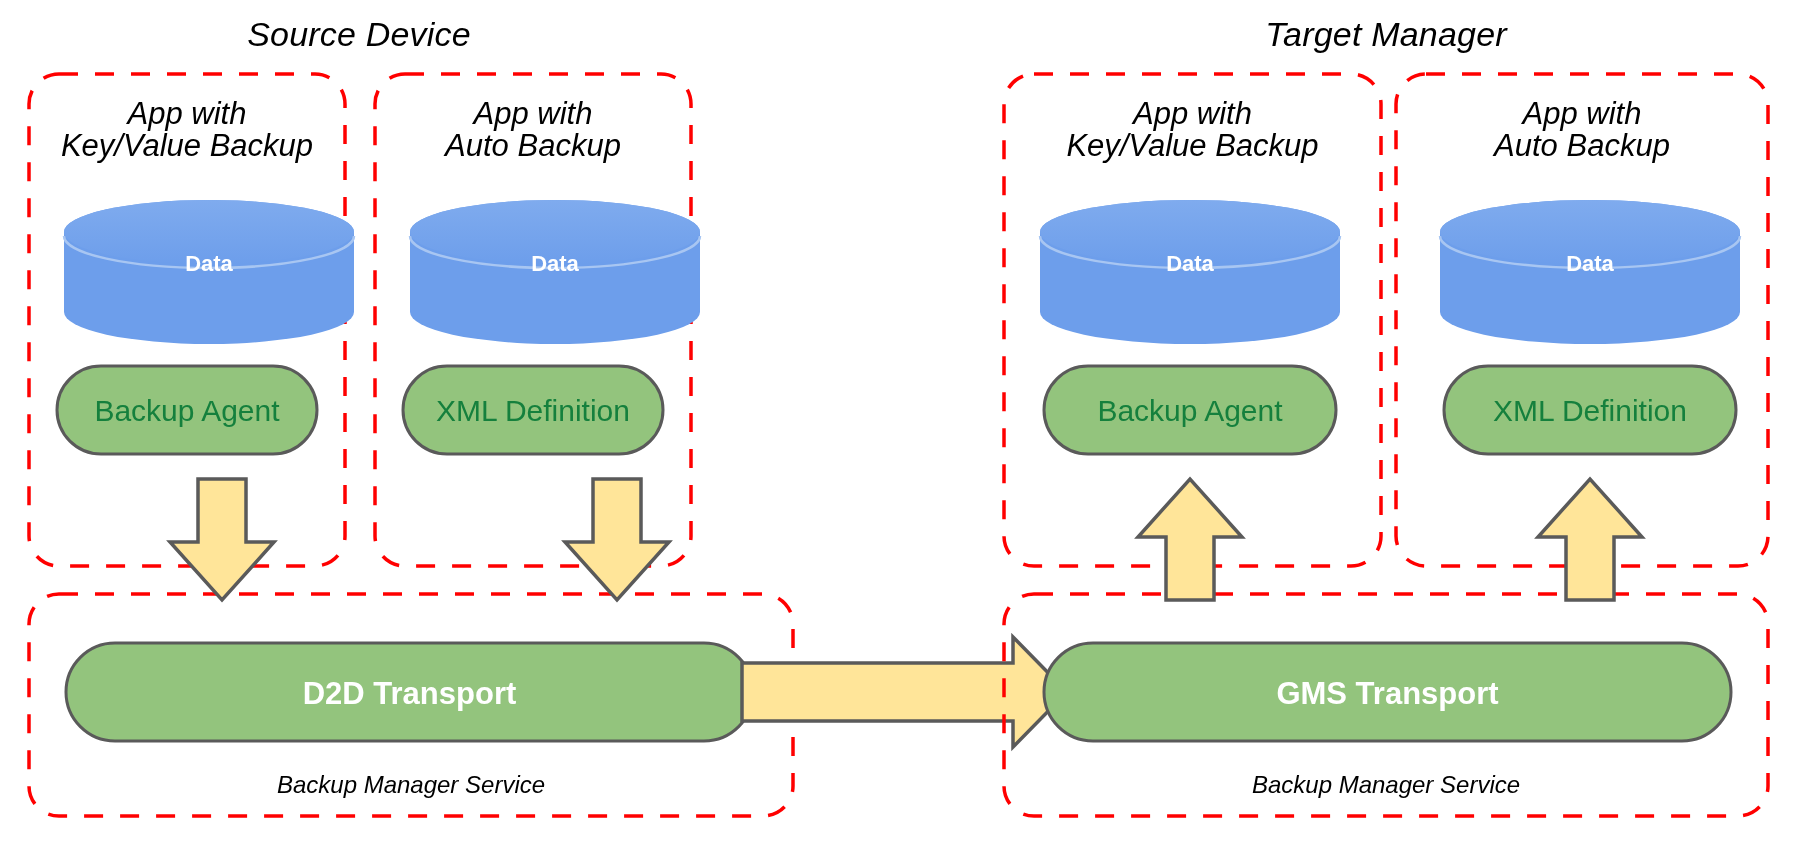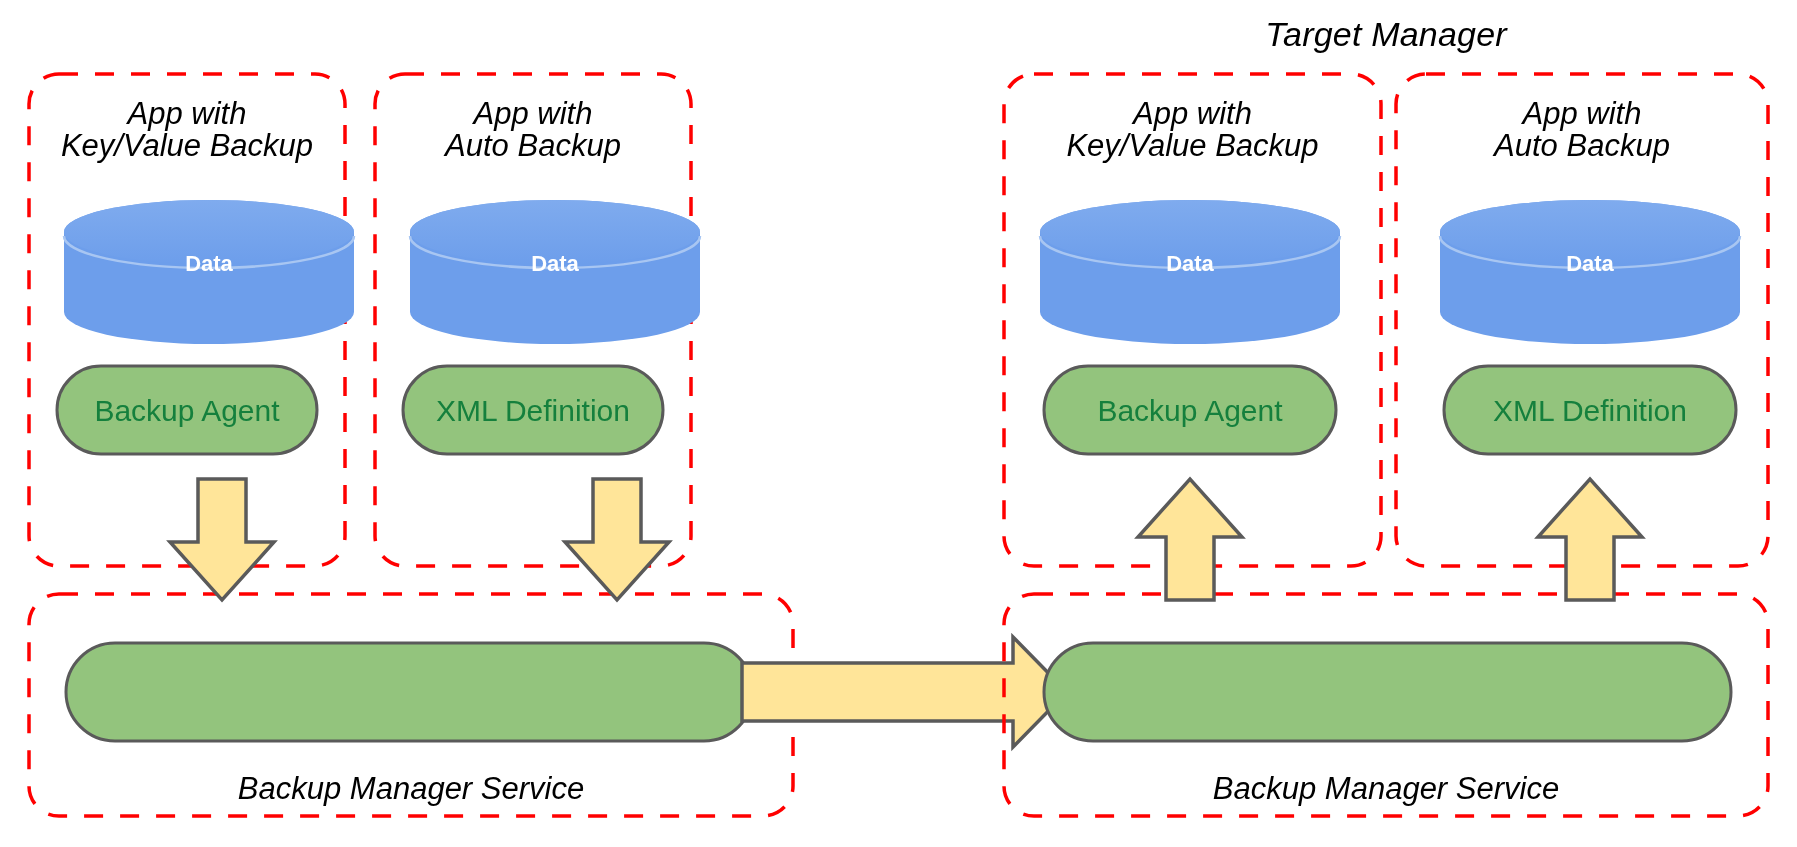--- a/index.html
+++ b/index.html
@@ -24,21 +24,21 @@
   .cyl-label{
     font-size:22px;font-weight:bold;color:#ffffff;
   }
   .pill-label{
     font-size:30px;font-weight:normal;color:#15803d;
   }
   .transport-label{
     font-size:31px;font-weight:bold;color:#ffffff;
   }
   .service-label{
-    font-size:31px;font-style:italic;color:#000000;font-weight:400;
+    font-size:24px;font-style:italic;color:#000000;font-weight:400;
   }
 </style>
 </head>
 <body>
 
 <div id="stage">
 
   <svg width="1797" height="847" viewBox="0 0 1797 847" aria-hidden="true">
     <defs>
       <linearGradient id="cylTop" x1="0" y1="0" x2="0" y2="1">
@@ -125,43 +125,46 @@
     </g>
     <g>
       <path d="M1566 600 h48 v-63 h28 l-52 -58 l-52 58 h28 z" fill="#ffe599" stroke="#5a5a5a" stroke-width="3.5" stroke-linejoin="miter"></path>
     </g>
 
     <g>
       <rect x="1044" y="643" width="687" height="98" rx="49" ry="49" fill="#93c47d" stroke="#5a5a5a" stroke-width="3"></rect>
     </g>
   </svg>
 
+  <div class="lbl device-title" style="left:199px;top:15px;width:320px;">Source Device</div>
   <div class="lbl device-title" style="left:1226px;top:15px;width:320px;">Target Manager</div>
 
   <div class="lbl app-title" style="left:39px;top:96px;width:296px;">App with</div>
   <div class="lbl app-title" style="left:39px;top:128px;width:296px;">Key/Value Backup</div>
 
   <div class="lbl app-title" style="left:385px;top:96px;width:296px;">App with</div>
   <div class="lbl app-title" style="left:385px;top:128px;width:296px;">Auto Backup</div>
 
   <div class="lbl cyl-label" style="left:64px;top:251px;width:290px;">Data</div>
   <div class="lbl cyl-label" style="left:410px;top:251px;width:290px;">Data</div>
 
   <div class="lbl pill-label" style="left:57px;top:394px;width:260px;">Backup Agent</div>
   <div class="lbl pill-label" style="left:403px;top:394px;width:260px;">XML Definition</div>
 
+  <div class="lbl transport-label" style="left:66px;top:676px;width:687px;">D2D Transport</div>
   <div class="lbl service-label" style="left:29px;top:668px;width:764px;margin-top:103px;">Backup Manager Service</div>
 
   <div class="lbl app-title" style="left:1014px;top:96px;width:357px;">App with</div>
   <div class="lbl app-title" style="left:1014px;top:128px;width:357px;">Key/Value Backup</div>
 
   <div class="lbl app-title" style="left:1406px;top:96px;width:352px;">App with</div>
   <div class="lbl app-title" style="left:1406px;top:128px;width:352px;">Auto Backup</div>
 
   <div class="lbl cyl-label" style="left:1040px;top:251px;width:300px;">Data</div>
   <div class="lbl cyl-label" style="left:1440px;top:251px;width:300px;">Data</div>
 
   <div class="lbl pill-label" style="left:1044px;top:394px;width:292px;">Backup Agent</div>
   <div class="lbl pill-label" style="left:1444px;top:394px;width:292px;">XML Definition</div>
 
+  <div class="lbl transport-label" style="left:1044px;top:676px;width:687px;">GMS Transport</div>
   <div class="lbl service-label" style="left:1004px;top:668px;width:764px;margin-top:103px;">Backup Manager Service</div>
 
 </div>
 
 </body></html>

